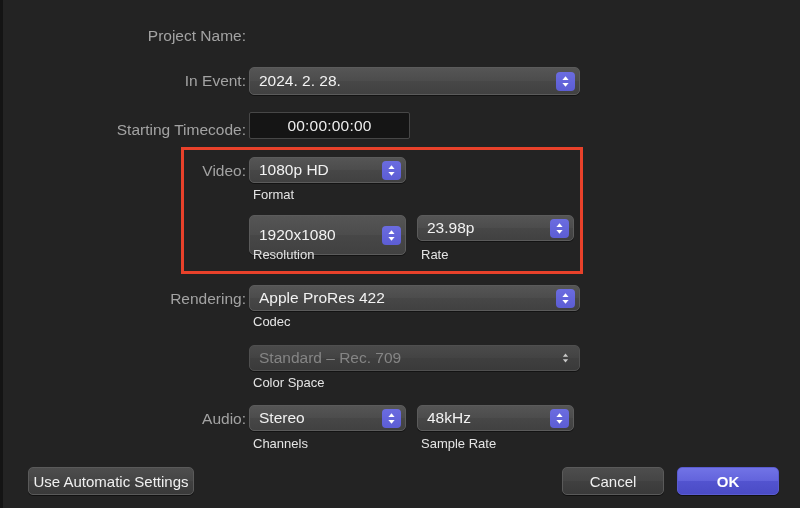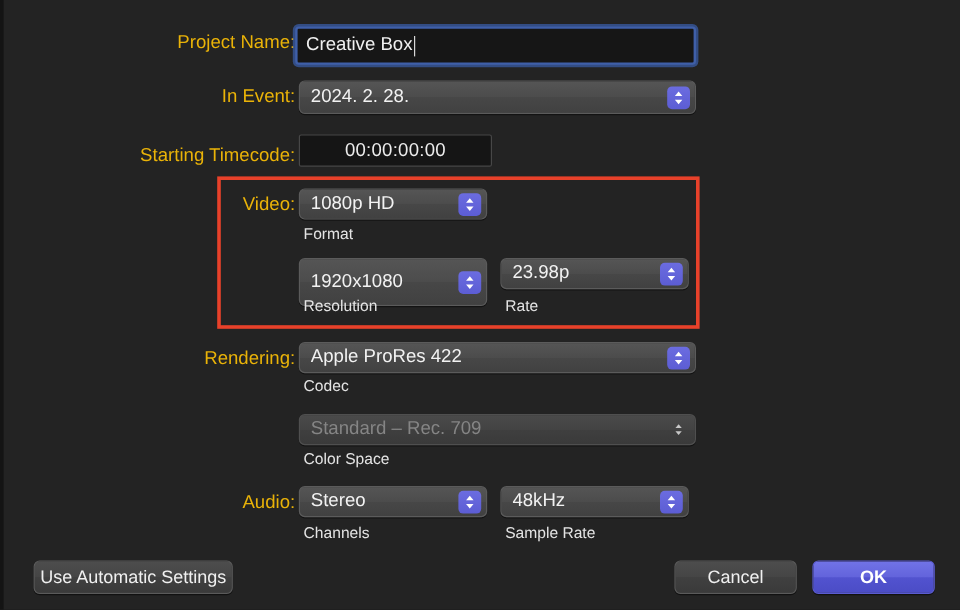--- a/index.html
+++ b/index.html
@@ -23,21 +23,21 @@
     background: #232323;
     box-sizing: border-box;
     border-left: 3px solid #141414;
   }
 
   
   .lbl {
     position: absolute;
     right: 0;
     top: 0;
-    color: #eab308;
+    color: #a3a3a3;
     font-size: 15.5px;
     line-height: 28px;
     white-space: nowrap;
   }
   .lbl-wrap {
     position: absolute;
     left: 0;
     width: 243px;
     height: 28px;
   }
@@ -167,24 +167,20 @@
   }
 </style>
 </head>
 <body>
 
 <div id="dialog">
 
   <div class="lbl-wrap" style="left:0; top:22px;">
     <span class="lbl">Project Name:</span>
   </div>
-  <div class="textfield focused" style="left:243px; top:22px; width:334px; height:32px;" title="Untitled Project">
-    <span>Creative Box</span>
-      <span class="caret"></span>
-  </div>
 
   <div class="lbl-wrap" style="left:0; top:67px;">
     <span class="lbl">In Event:</span>
   </div>
   <div class="popup" style="left:246px; top:67px; width:331px; height:28px;">
     <span class="val">2024. 2. 28.</span>
     <span class="stepper">
       <svg width="13" height="15" viewBox="0 0 13 15" aria-hidden="true">
         <path d="M6.5 2.2 L9.6 5.9 L3.4 5.9 Z" fill="#ffffff"></path>
         <path d="M6.5 12.8 L3.4 9.1 L9.6 9.1 Z" fill="#ffffff"></path>

